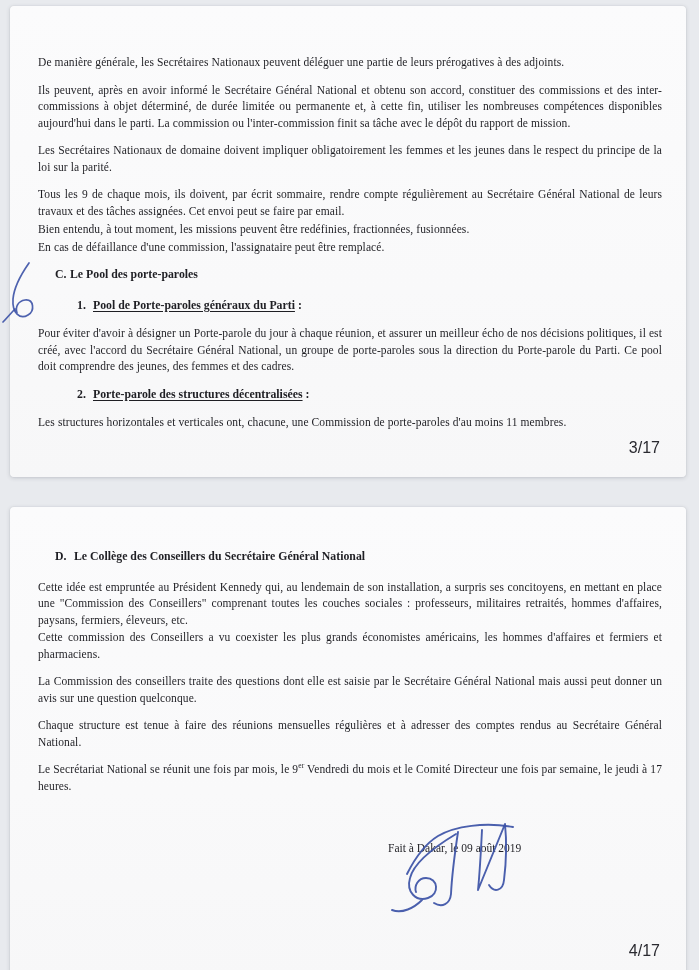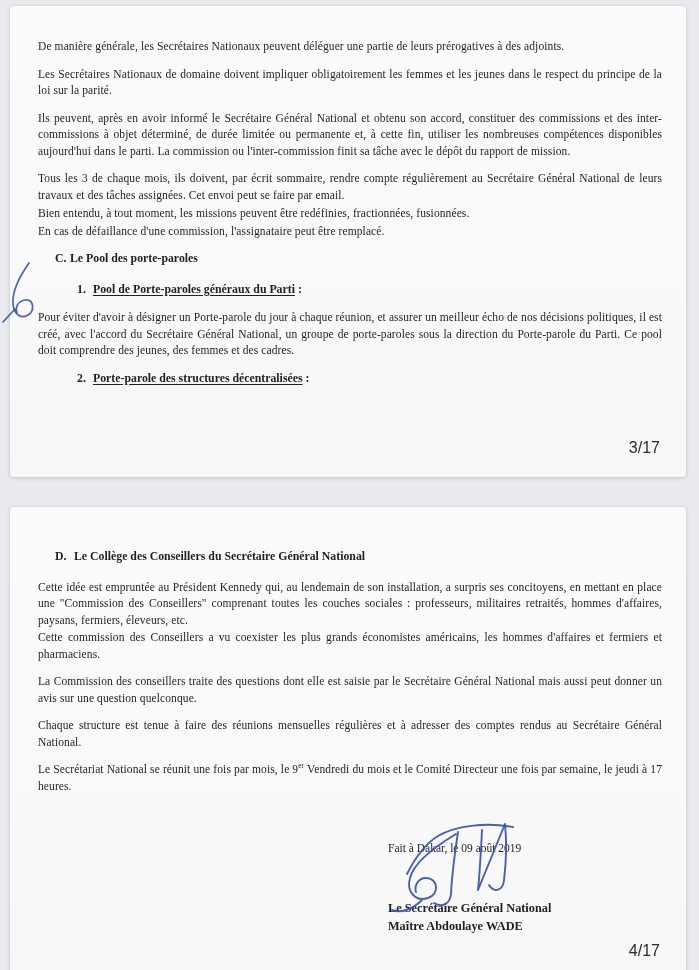--- a/index.html
+++ b/index.html
@@ -12,21 +12,21 @@
   }
   .viewer{position:relative;width:699px;height:970px;}
   .page{
     position:absolute;
     left:10px;
     width:676px;
     background:linear-gradient(180deg,#fbfbfc 0%,#f9f9fa 60%,#f7f7f8 100%);
     border-radius:4px;
     box-shadow:0 1px 4px rgba(60,64,80,.20), 0 0 1px rgba(60,64,80,.25);
     box-sizing:border-box;
-    padding:32px 24px 20px 28px;
+    padding:48px 24px 20px 28px;
   }
   .page1{top:6px;height:471px;}
   .page2{top:507px;height:473px;padding-top:38px;}
   p.para{
     margin:0 0 11px 0;
     font-size:11.5px;
     line-height:16.5px;
     text-align:justify;
     letter-spacing:.1px;
   }
@@ -85,36 +85,37 @@
 
   <div class="page page1">
 
     <svg class="ink mark6" width="40" height="75" viewBox="0 0 40 75">
       <path d="M 27,7 C 20,17 12,31 11,43 C 10,57 18,64 26,59 C 33,55 32,43 23,44 C 16,45 13,51 15,57" fill="none" stroke="#3b51a6" stroke-width="1.7" stroke-linecap="round" opacity="0.9"></path>
       <path d="M 1,66 C 5,62 9,57 13,53" fill="none" stroke="#3b51a6" stroke-width="1.7" stroke-linecap="round" opacity="0.9"></path>
     </svg>
 
     <p class="para">De manière générale, les Secrétaires Nationaux peuvent déléguer une partie de leurs prérogatives à des adjoints.</p>
 
+    <p class="para">Ils peuvent, après en avoir informé le Secrétaire Général National et obtenu son accord, constituer des commissions et des inter-commissions à objet déterminé, de durée limitée ou permanente et, à cette fin, utiliser les nombreuses compétences disponibles aujourd'hui dans le parti. La commission ou l'inter-commission finit sa tâche avec le dépôt du rapport de mission.</p>
+
     <p class="para">Les Secrétaires Nationaux de domaine doivent impliquer obligatoirement les femmes et les jeunes dans le respect du principe de la loi sur la parité.</p>
 
-    <p class="para">Ils peuvent, après en avoir informé le Secrétaire Général National et obtenu son accord, constituer des commissions et des inter-commissions à objet déterminé, de durée limitée ou permanente et, à cette fin, utiliser les nombreuses compétences disponibles aujourd'hui dans le parti. La commission ou l'inter-commission finit sa tâche avec le dépôt du rapport de mission.</p>
-
-    <p class="para tight2">Tous les 3 de chaque mois, ils doivent, par écrit sommaire, rendre compte régulièrement au Secrétaire Général National de leurs travaux et des tâches assignées. Cet envoi peut se faire par email.</p>
+    <p class="para tight2">Tous les 9 de chaque mois, ils doivent, par écrit sommaire, rendre compte régulièrement au Secrétaire Général National de leurs travaux et des tâches assignées. Cet envoi peut se faire par email.</p>
     <p class="para tight">Bien entendu, à tout moment, les missions peuvent être redéfinies, fractionnées, fusionnées.</p>
     <p class="para">En cas de défaillance d'une commission, l'assignataire peut être remplacé.</p>
 
     <h3 class="hc"><span class="hnum">C.</span><span>Le Pool des porte-paroles</span></h3>
 
     <h4 class="hsub"><span class="hnum2">1.</span><span class="u">Pool de Porte-paroles généraux du Parti</span><span> :</span></h4>
 
     <p class="para">Pour éviter d'avoir à désigner un Porte-parole du jour à chaque réunion, et assurer un meilleur écho de nos décisions politiques, il est créé, avec l'accord du Secrétaire Général National, un groupe de porte-paroles sous la direction du Porte-parole du Parti. Ce pool doit comprendre des jeunes, des femmes et des cadres.</p>
 
     <h4 class="hsub"><span class="hnum2">2.</span><span class="u">Porte-parole des structures décentralisées</span><span> :</span></h4>
 
+    <p class="para tight">Les structures horizontales et verticales ont, chacune, une Commission de porte-paroles d'au moins 11 membres.</p>
 
     <div class="pagenum">3/17</div>
   </div>
 
   <div class="page page2">
 
     <h3 class="hc"><span class="hnumD">D.</span><span>Le Collège des Conseillers du Secrétaire Général National</span></h3>
 
     <p class="para tight">Cette idée est empruntée au Président Kennedy qui, au lendemain de son installation, a surpris ses concitoyens, en mettant en place une "Commission des Conseillers" comprenant toutes les couches sociales : professeurs, militaires retraités, hommes d'affaires, paysans, fermiers, éleveurs, etc.</p>
     <p class="para">Cette commission des Conseillers a vu coexister les plus grands économistes américains, les hommes d'affaires et fermiers et pharmaciens.</p>
@@ -126,22 +127,18 @@
     <p class="para"><span>Le Secrétariat National se réunit une fois par mois, le 9</span><sup>er</sup><span> Vendredi du mois et le Comité Directeur une fois par semaine, le jeudi à 17 heures.</span></p>
 
     <div class="closing">
       <svg class="ink sig" width="200" height="115" viewBox="0 0 200 115">
         <path d="M 37,68 C 45,52 55,38 68,30 C 85,20 115,16 143,21" fill="none" stroke="#3b51a6" stroke-width="1.9" stroke-linecap="round" opacity="0.92"></path>
         <path d="M 86,28 C 66,40 44,56 40,72 C 36,86 46,96 58,92 C 70,88 68,72 56,72 C 48,72 44,80 46,86 M 52,94 C 44,102 32,108 22,104" fill="none" stroke="#3b51a6" stroke-width="1.9" stroke-linecap="round" opacity="0.92"></path>
         <path d="M 88,26 C 85,46 82,66 81,88 C 80,98 72,102 64,97" fill="none" stroke="#3b51a6" stroke-width="1.9" stroke-linecap="round" opacity="0.92"></path>
         <path d="M 112,24 C 111,44 110,64 108,84 M 108,84 L 135,18 M 135,18 C 137,38 136,58 134,74 C 133,85 124,87 119,79" fill="none" stroke="#3b51a6" stroke-width="1.9" stroke-linecap="round" opacity="0.92"></path>
       </svg>
       <p class="dateline">Fait à Dakar, le 09 août 2019</p>
-      <div class="signatory">
-        <div>Le Secrétaire Général National</div>
-        <div>Maître Abdoulaye WADE</div>
-      </div>
     </div>
 
     <div class="pagenum">4/17</div>
   </div>
 
 </div>
 
 </body></html>

